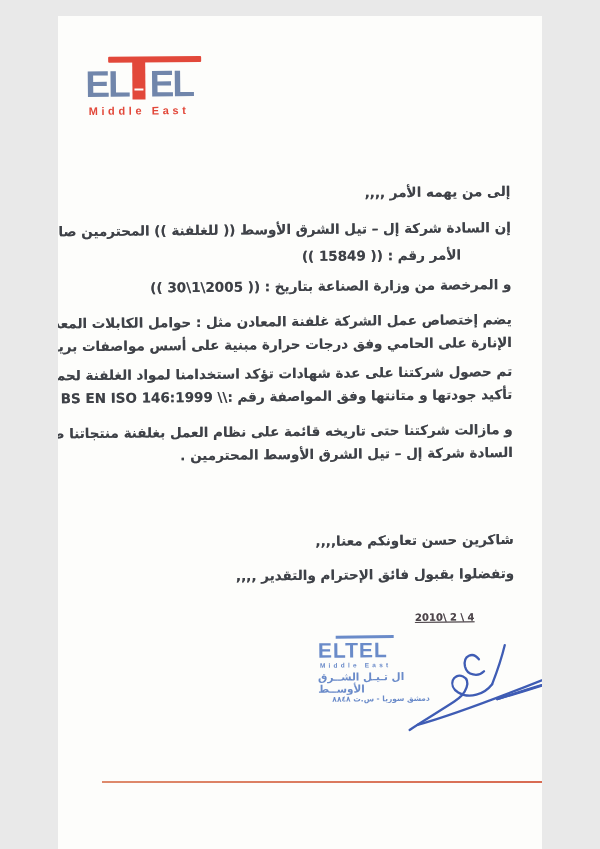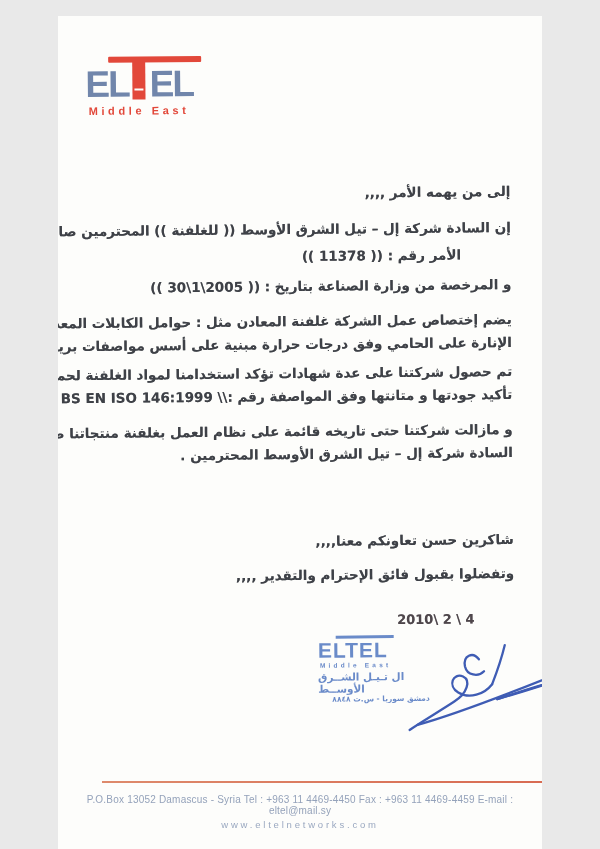--- a/index.html
+++ b/index.html
@@ -35,22 +35,23 @@
   .ln{white-space:nowrap;}
   .mb17{margin-bottom:17px;}.mb16{margin-bottom:16px;}.mb15{margin-bottom:15px;}
   .mb11{margin-bottom:11px;}.mb10{margin-bottom:10px;}.mb8{margin-bottom:8px;}
   .mb4{margin-bottom:4px;}
   .indent{padding-left:0;padding-right:50px;}
   .closing-gap{margin-top:68px;}
   .num{font-family:"DejaVu Sans",sans-serif;}
 
   .letter-date{
     position:absolute;right:70px;top:597px;direction:ltr;
-    color:#4e464b;font-weight:bold;font-size:13px;
+    color:#4e464b;font-weight:bold;font-size:10px;
     text-shadow:0 0 0.5px rgba(78,70,75,0.5);
+    text-decoration:underline;
   }
 
   
   .stamp{
     position:absolute;left:257px;top:620px;width:132px;
     color:#5b7fc4;opacity:0.9;direction:ltr;
   }
   .stamp-bar{width:58px;height:3px;background:#5b7fc4;margin-left:18px;}
   .stamp-name{
     font-family:"Liberation Sans",sans-serif;font-weight:bold;
@@ -89,21 +90,21 @@
         <span class="ltr" style="color:#7186ab;">EL</span>
       </div>
       <div class="logo-sub" style="color:#e2483a;">Middle East</div>
     </div>
 
     <div class="body-text">
       <div class="ln mb17">إلى من يهمه الأمر ,,,,</div>
 
       <div>
         <div class="ln mb8">إن السادة شركة إل – تيل الشرق الأوسط  (( للغلفنة )) المحترمين صاحبة ترخيص</div>
-        <div class="ln mb11 indent"><span>الأمر رقم : </span><span class="num" dir="ltr">((   11378   ))</span></div>
+        <div class="ln mb11 indent"><span>الأمر رقم : </span><span class="num" dir="ltr">((   15849   ))</span></div>
       </div>
 
       <div class="ln mb16"><span>و المرخصة من وزارة الصناعة بتاريخ : </span><span class="num" dir="ltr">((  30\1\2005  ))</span></div>
 
       <div>
         <div class="ln mb4">يضم إختصاص عمل الشركة غلفنة المعادن مثل : حوامل الكابلات المعدنية و أبراج</div>
         <div class="ln mb10">الإنارة على الحامي وفق درجات حرارة مبنية على أسس مواصفات بريطانية .</div>
       </div>
 
       <div>
@@ -136,17 +137,13 @@
         <path d="M 90 77 C 124 66, 178 51, 208 43"></path>
         <path d="M 98 23 C 95 35, 89 52, 85 62"></path>
         <path d="M 72 37 C 66 29, 56 33, 58 44 C 60 53, 71 55, 77 49"></path>
         <path d="M 85 62 C 77 72, 62 77, 51 70 C 40 63, 46 50, 56 54 C 64 58, 60 71, 47 79 C 33 88, 14 99, 2 107"></path>
       </g>
     </svg>
 
   </div>
 
   <div class="footer-rule" style="background:linear-gradient(to right,#de8a6c,#d86b52);"></div>
-  <div class="footer">
-    <div class="footer-line1" style="color:#94a2ba;">P.O.Box 13052 Damascus - Syria Tel : +963 11 4469-4450  Fax : +963 11 4469-4459  E-mail : eltel@mail.sy</div>
-    <div class="footer-line2" style="color:#9aa8c0;">www.eltelnetworks.com</div>
-  </div>
 </div>
 
 </body></html>

